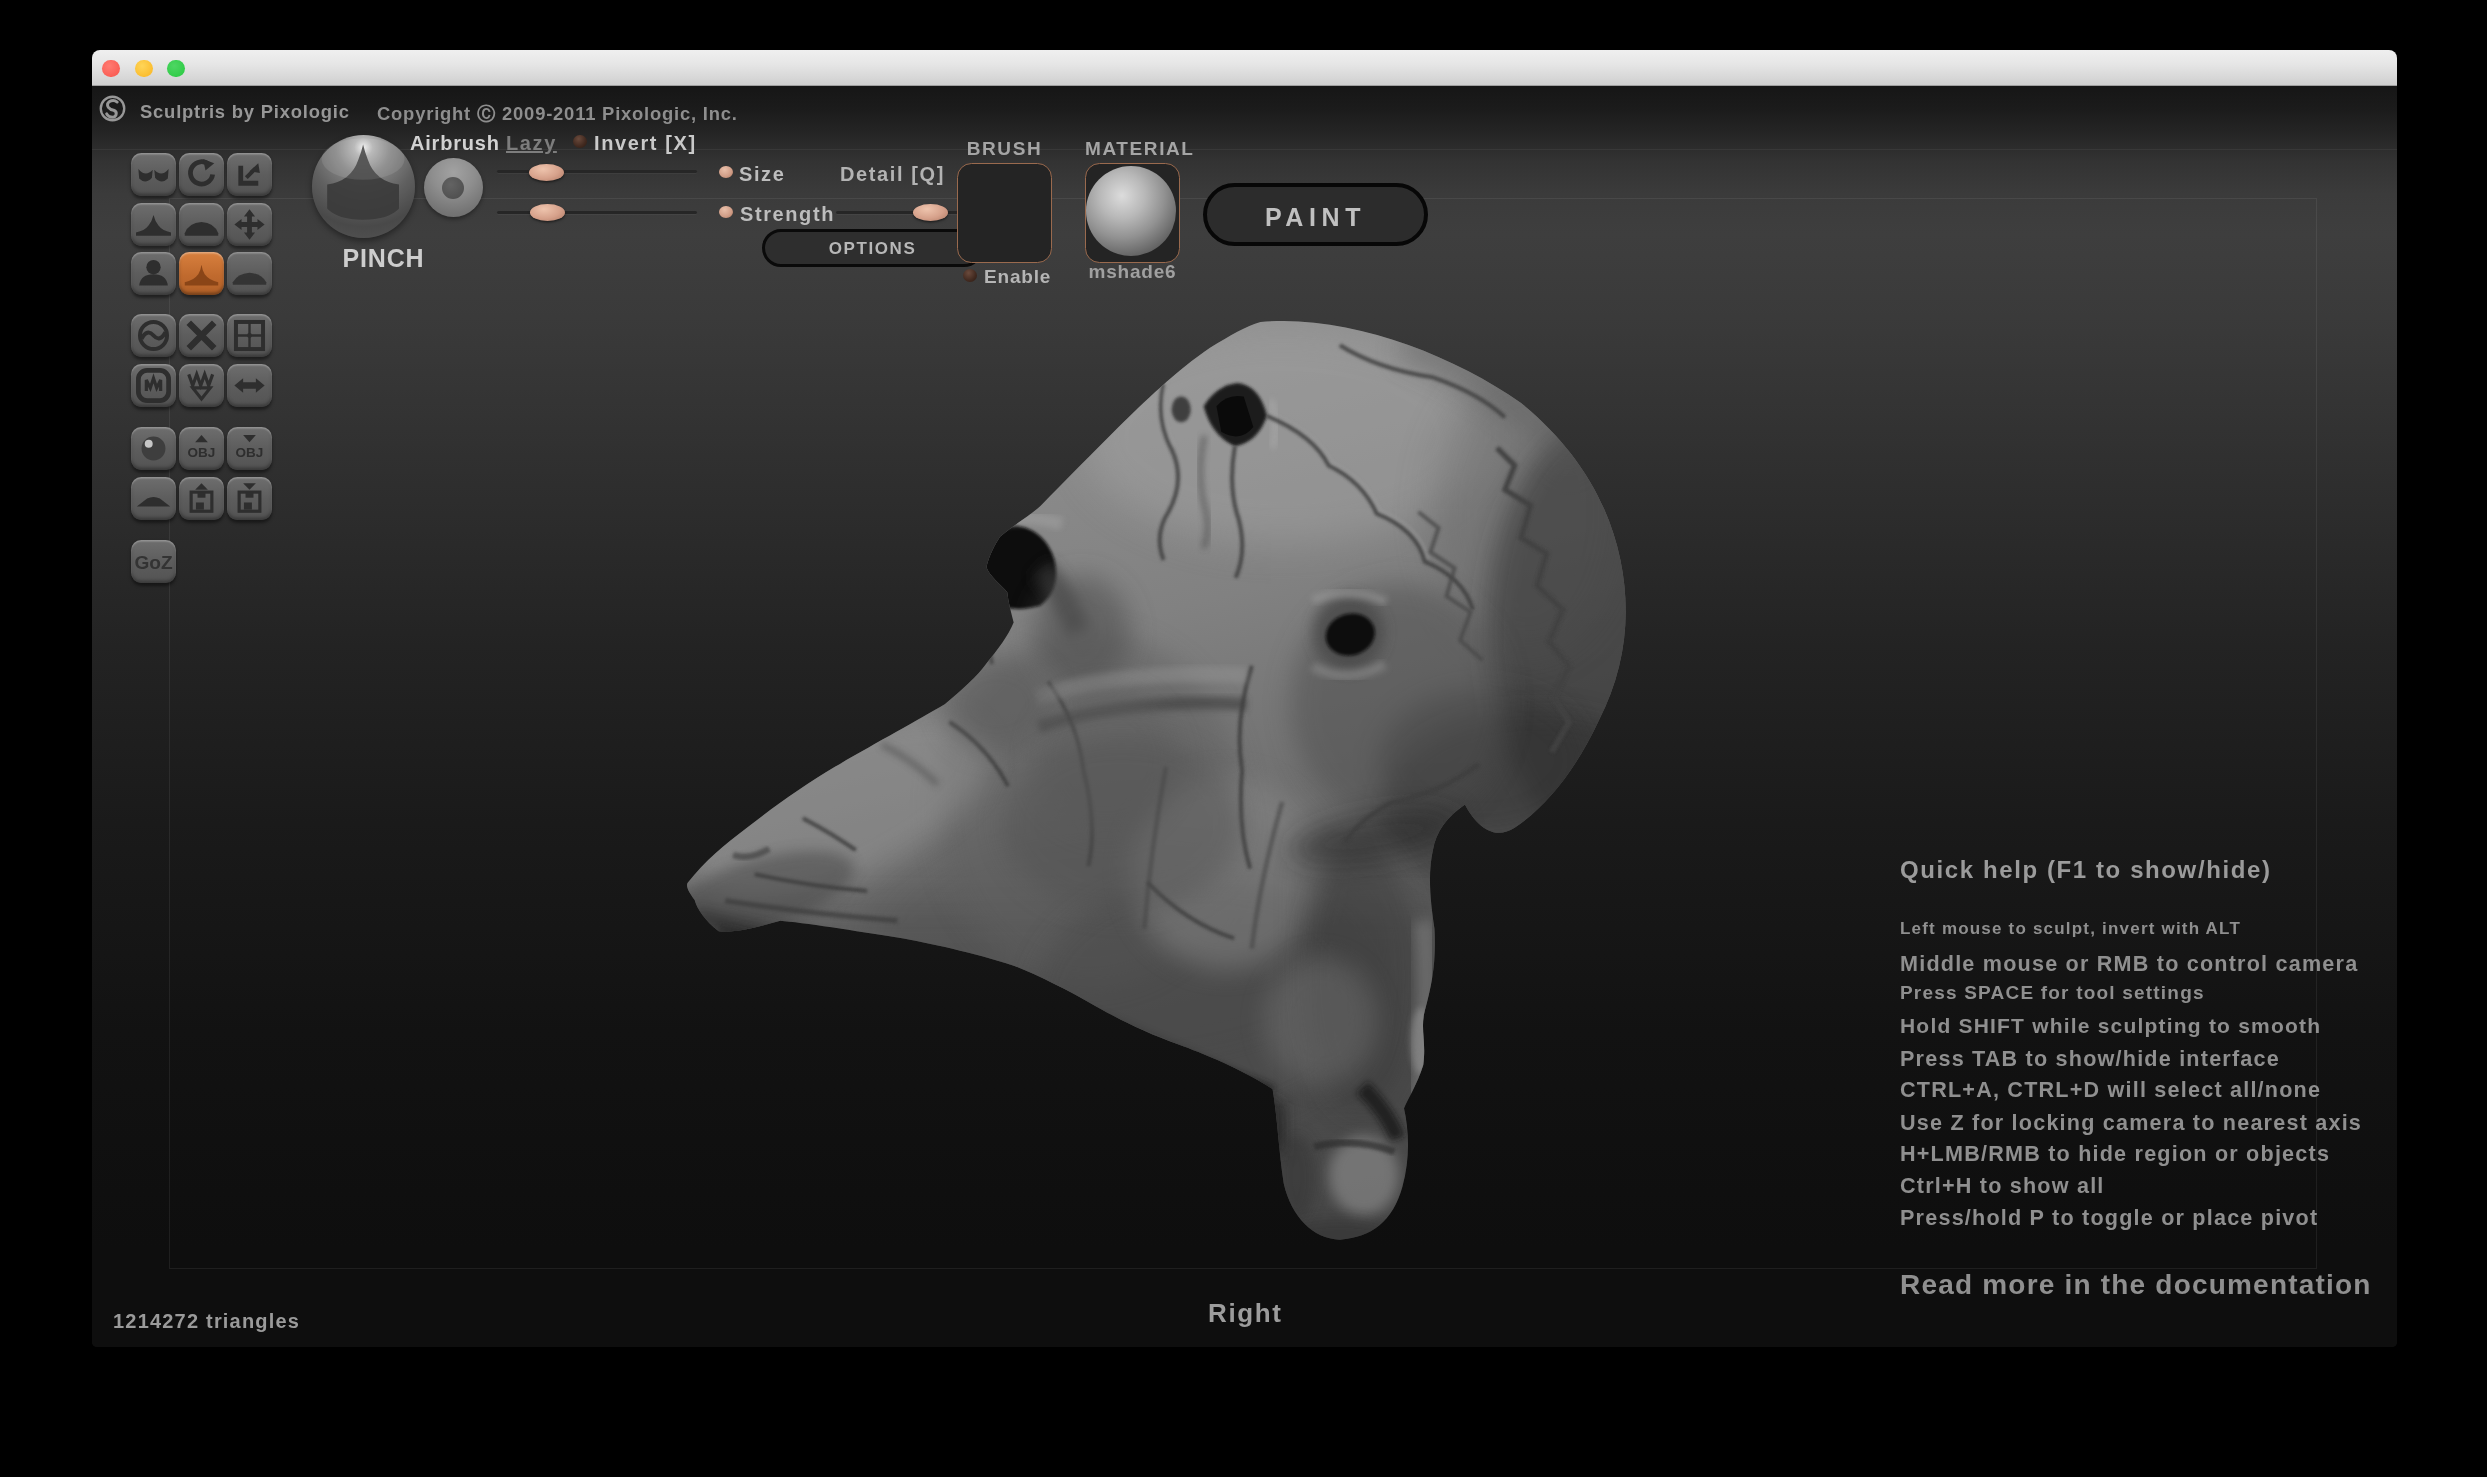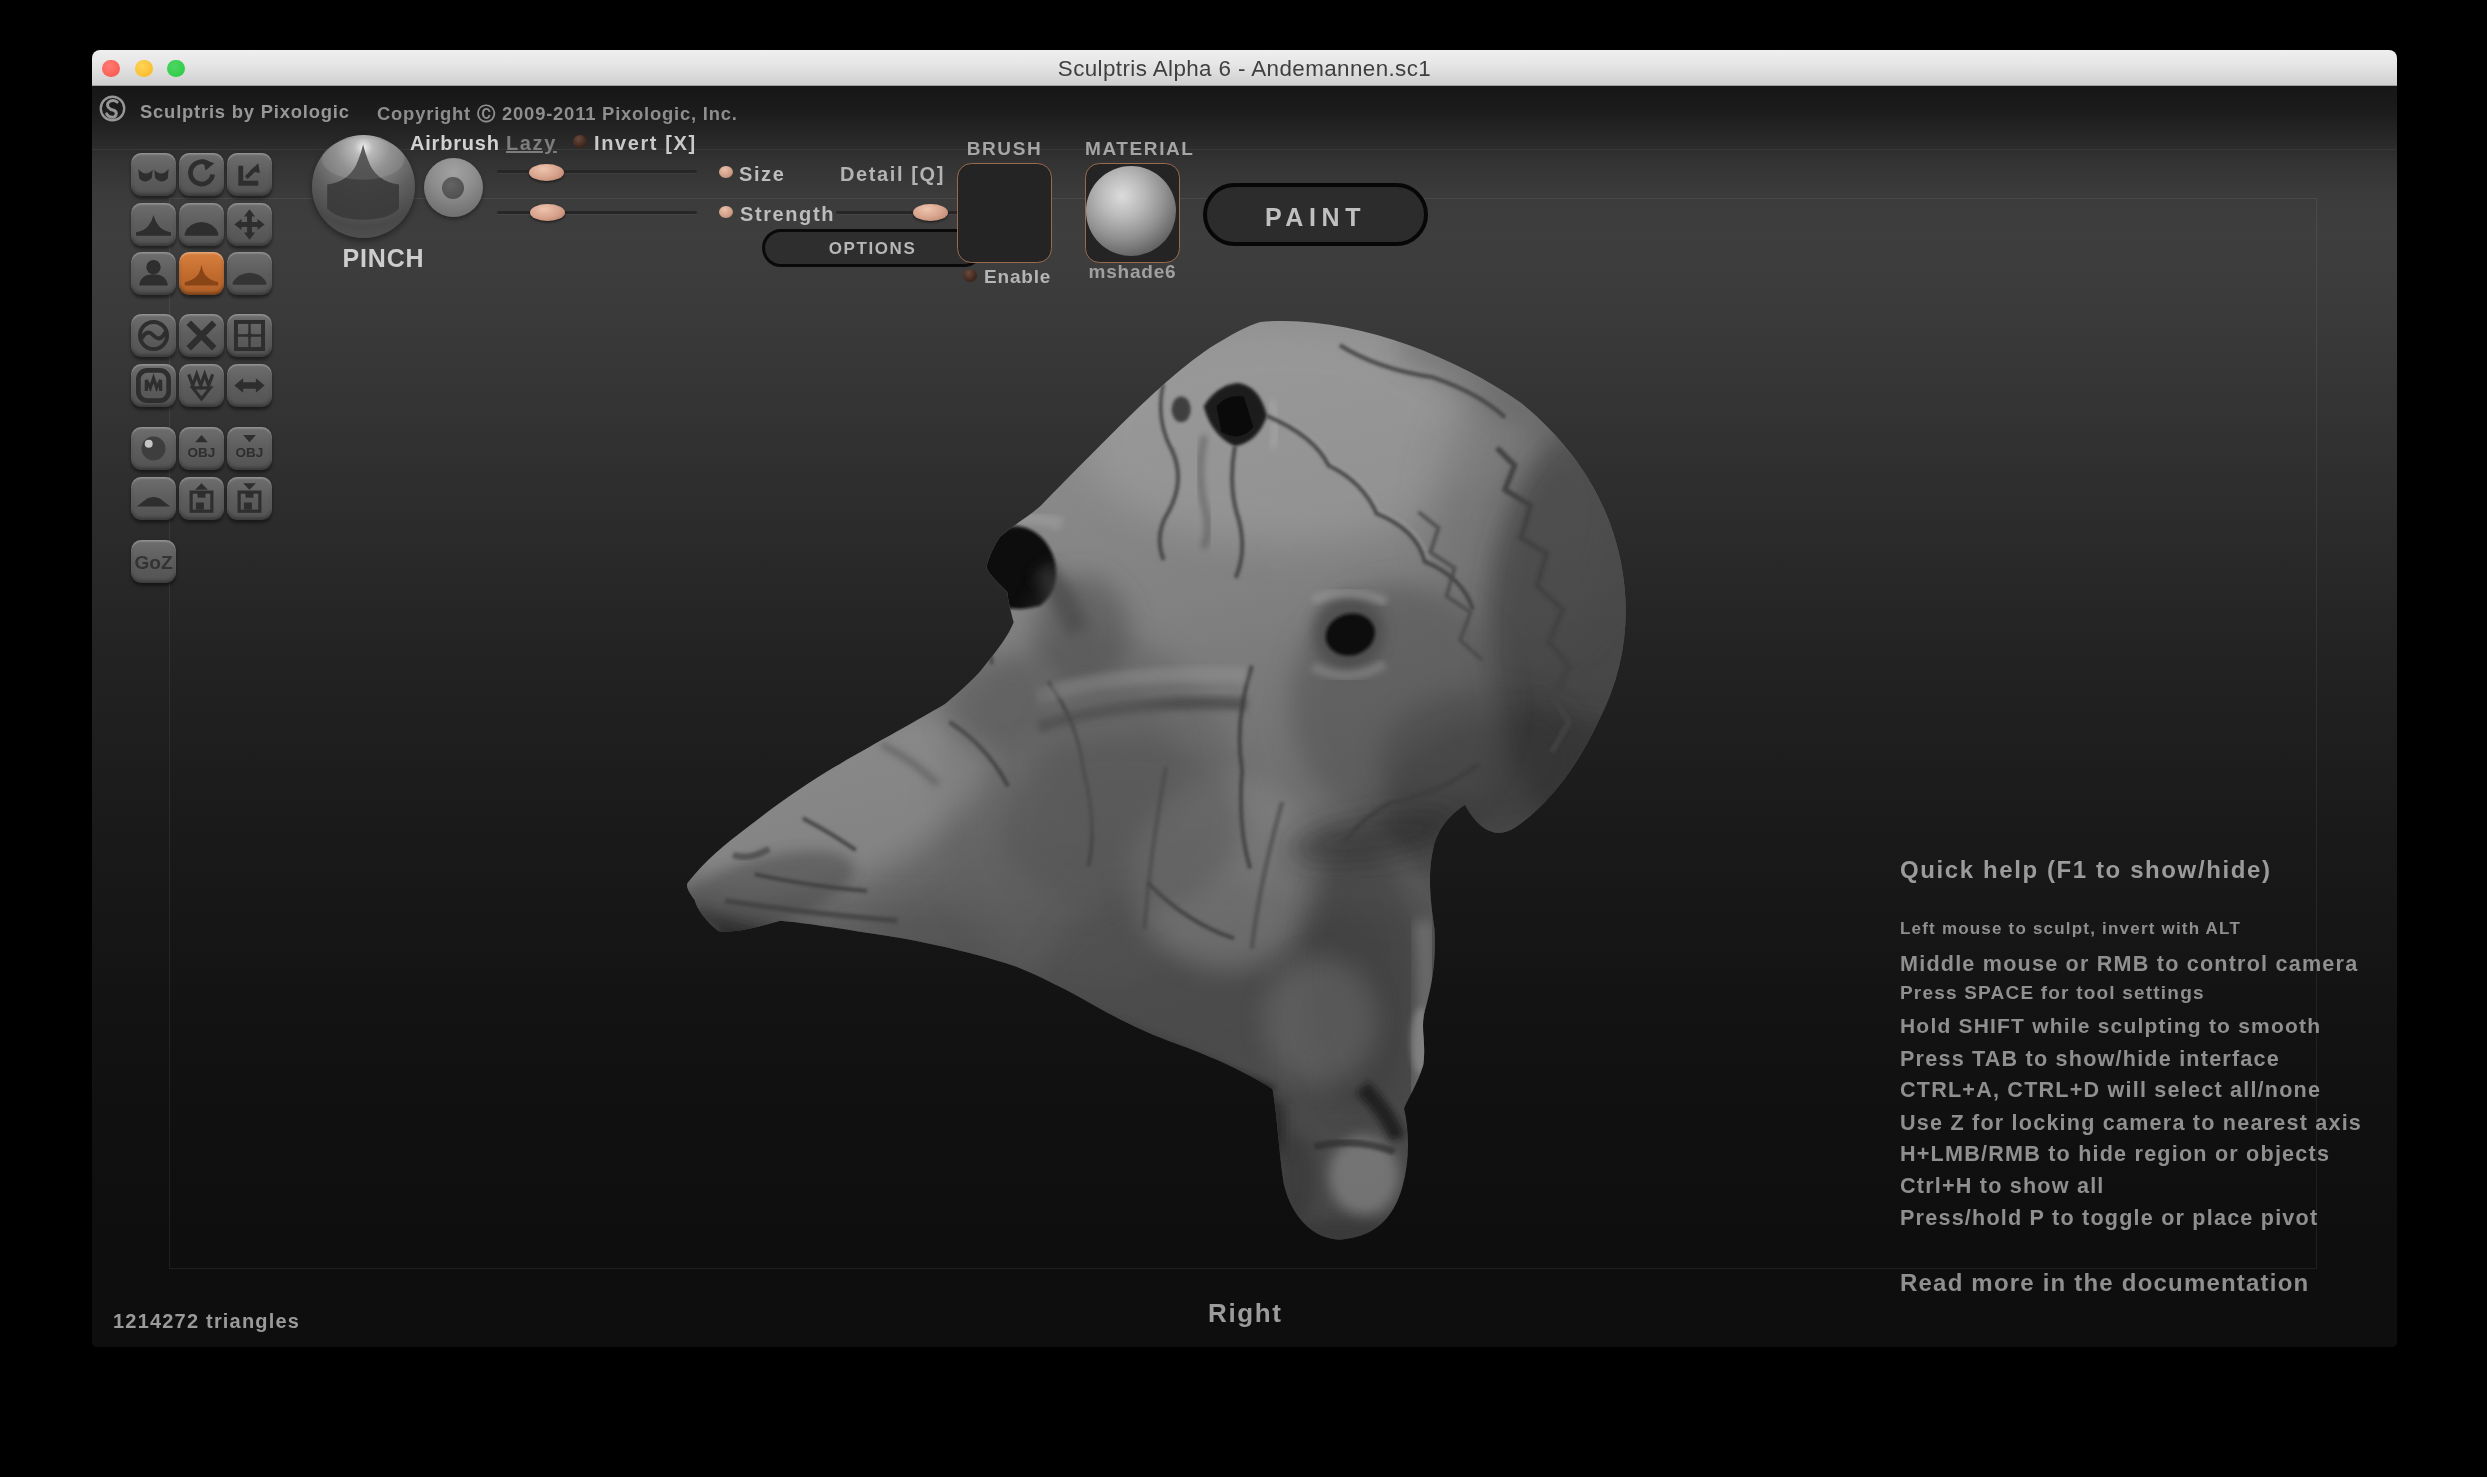--- a/index.html
+++ b/index.html
@@ -29,21 +29,20 @@
     background:radial-gradient(ellipse at 40% 30%,#6a4a3c 0%,#41291f 60%,#2c1a12 100%);}
   .box{position:absolute;width:95px;height:100px;border-radius:14.4px;border:1.6px solid #9a6a4e;background:#242424;}
 </style>
 </head>
 <body>
 <div class="win">
   <div class="tbar">
     <div class="tl" style="left:10.4px;background:radial-gradient(circle at 40% 35%,#ff7b72,#f8534a);"></div>
     <div class="tl" style="left:43px;background:radial-gradient(circle at 40% 35%,#ffd558,#f9b420);"></div>
     <div class="tl" style="left:75px;background:radial-gradient(circle at 40% 35%,#4ed663,#27c93f);"></div>
-    <div class="title">Sculptris Alpha 6 - Andemannen.sc1</div>
   </div>
   <div class="content">
     <div class="hline"></div>
     <div class="frame"></div>
 
     <svg style="position:absolute;left:7.2px;top:8.8px;" width="27" height="27" viewBox="0 0 46 46">
       <circle cx="23" cy="23" r="20" fill="none" stroke="#979797" stroke-width="4"></circle>
       <path d="M31 12 Q25 7 18 11 Q12 15 16 21 Q19 25 25 26 Q31 28 29 34 Q26 40 18 37 Q14 35 13 32" fill="none" stroke="#979797" stroke-width="5" stroke-linecap="round"></path>
     </svg>
     <div class="lbl" style="left:48px;top:15px;font-size:18.4px;color:#979797;letter-spacing:0.8px;">Sculptris by Pixologic</div>
@@ -340,18 +339,18 @@
     <div class="lbl" style="left:1808px;top:833px;font-size:17px;color:#8f8f8f;letter-spacing:1.2px;">Left mouse to sculpt, invert with ALT</div>
     <div class="lbl" style="left:1808px;top:865px;font-size:21.6px;color:#8f8f8f;letter-spacing:1.2px;">Middle mouse or RMB to control camera</div>
     <div class="lbl" style="left:1808px;top:896px;font-size:19px;color:#8f8f8f;letter-spacing:1.2px;">Press SPACE for tool settings</div>
     <div class="lbl" style="left:1808px;top:928px;font-size:21px;color:#8f8f8f;letter-spacing:1.2px;">Hold SHIFT while sculpting to smooth</div>
     <div class="lbl" style="left:1808px;top:960px;font-size:21.6px;color:#8f8f8f;letter-spacing:1.2px;">Press TAB to show/hide interface</div>
     <div class="lbl" style="left:1808px;top:991px;font-size:21.6px;color:#8f8f8f;letter-spacing:1.2px;">CTRL+A, CTRL+D will select all/none</div>
     <div class="lbl" style="left:1808px;top:1024px;font-size:21.6px;color:#8f8f8f;letter-spacing:1.2px;">Use Z for locking camera to nearest axis</div>
     <div class="lbl" style="left:1808px;top:1055px;font-size:21.6px;color:#8f8f8f;letter-spacing:1.2px;">H+LMB/RMB to hide region or objects</div>
     <div class="lbl" style="left:1808px;top:1087px;font-size:21.6px;color:#8f8f8f;letter-spacing:1.2px;">Ctrl+H to show all</div>
     <div class="lbl" style="left:1808px;top:1119px;font-size:21.6px;color:#8f8f8f;letter-spacing:1.2px;">Press/hold P to toggle or place pivot</div>
-    <div class="lbl" style="left:1808px;top:1183px;font-size:24px;color:#8f8f8f;letter-spacing:1.2px;">Read more in the documentation</div>
+    <div class="lbl" style="left:1808px;top:1183px;font-size:28px;color:#8f8f8f;letter-spacing:1.2px;">Read more in the documentation</div>
     <div class="lbl" style="left:21px;top:1224px;font-size:20px;color:#9a9a9a;letter-spacing:1.2px;">1214272 triangles</div>
     <div class="lbl" style="left:1116px;top:1212px;font-size:26px;color:#9c9c9c;letter-spacing:1.6px;">Right</div>
   </div>
 </div>
 
 
 </body></html>

